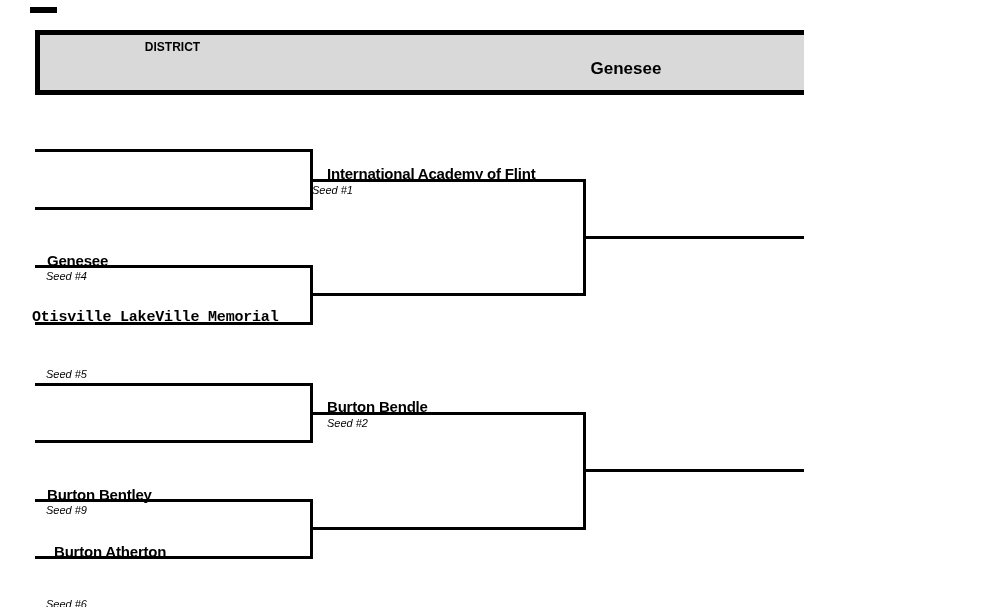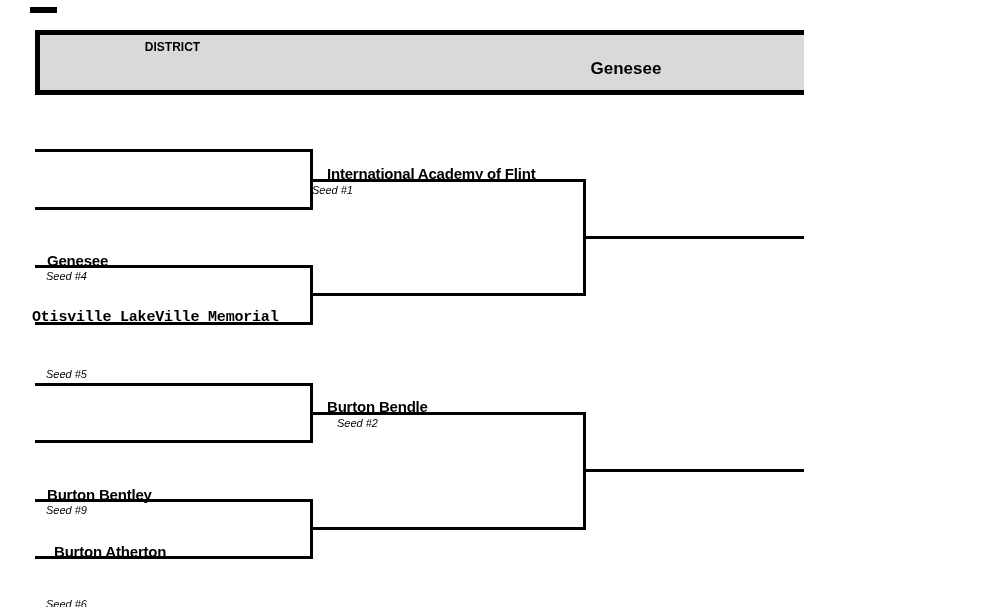--- a/index.html
+++ b/index.html
@@ -114,21 +114,21 @@
     <div class="seed-label" style="left:46px; top:270px;">Seed #4</div>
   </div>
 
   <div>
     <div class="team-name" style="left:32px; top:302px;font-family:Liberation Mono, monospace;">Otisville LakeVille Memorial</div>
     <div class="seed-label" style="left:46px; top:332px;margin-top:36px;">Seed #5</div>
   </div>
 
   <div>
     <div class="team-name" style="left:327px; top:391px;">Burton Bendle</div>
-    <div class="seed-label" style="left:337px; top:417px;font-style:italic;">Seed #2</div>
+    <div class="seed-label" style="left:327px; top:417px;font-style:italic;">Seed #2</div>
   </div>
 
   <div>
     <div class="team-name" style="left:47px; top:479px;">Burton Bentley</div>
     <div class="seed-label" style="left:46px; top:504px;">Seed #9</div>
   </div>
 
   <div>
     <div class="team-name" style="left:54px; top:536px;">Burton Atherton</div>
     <div class="seed-label" style="left:46px; top:561px;margin-top:37px;">Seed #6</div>

